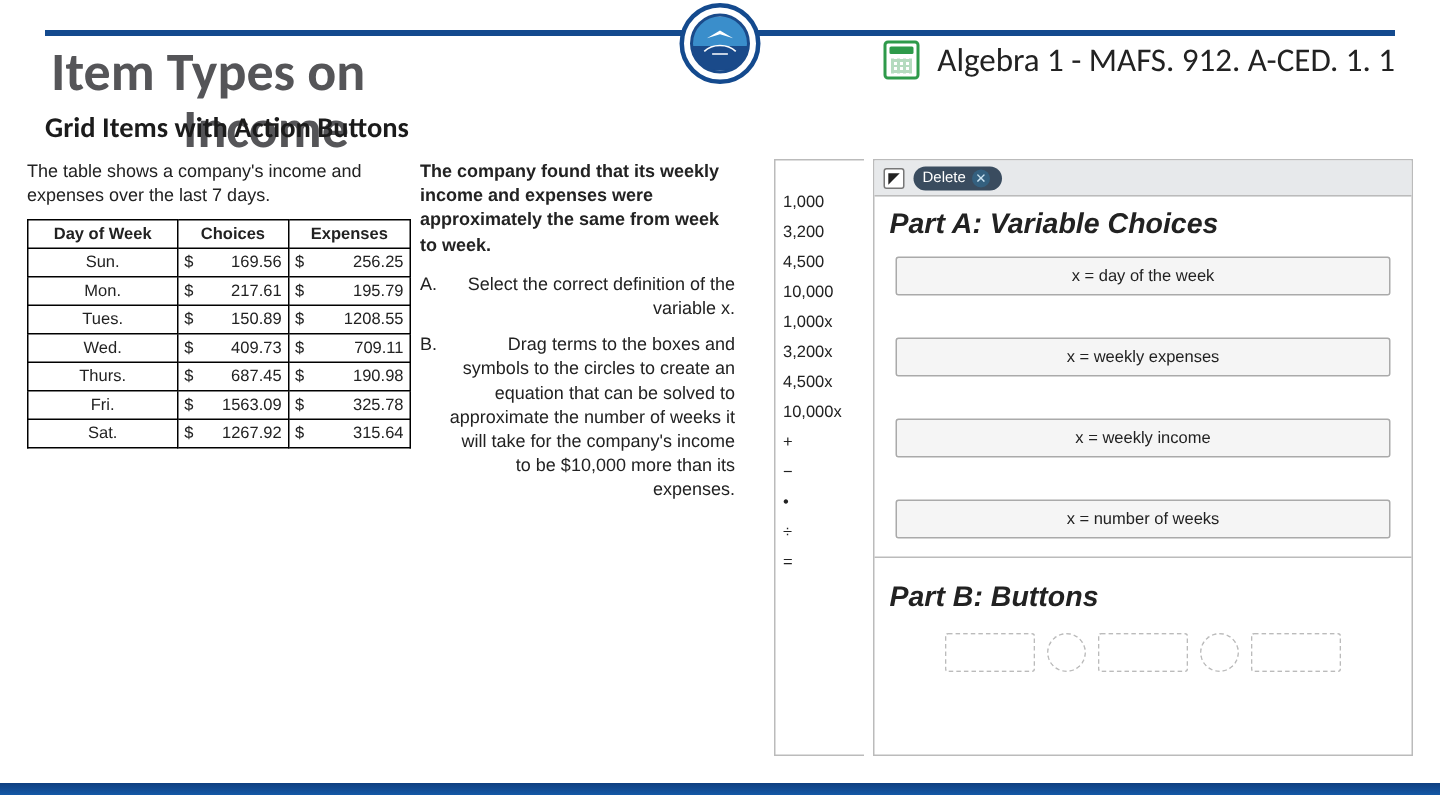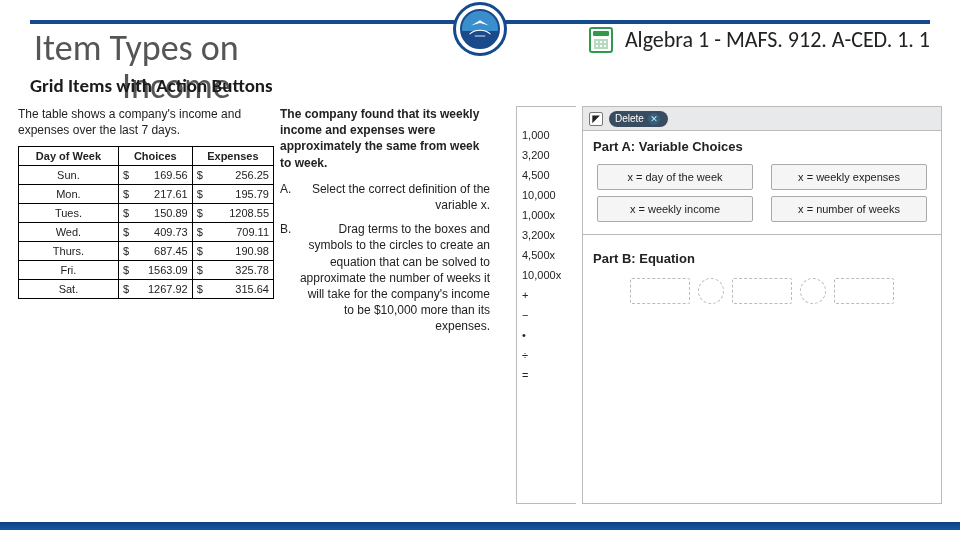--- a/index.html
+++ b/index.html
@@ -10,21 +10,21 @@
   
   .topbar { position: absolute; top: 18px; left: 30px; right: 30px; height: 8px; display: flex; align-items: center; }
   .topbar .line { flex: 1; height: 4px; background: #144a8e; }
   .logo-circle { position: absolute; left: 50%; top: 2px; transform: translateX(-50%);
     width: 54px; height: 54px; border-radius: 50%; border: 3px solid #144a8e; background: #fff;
     display: flex; align-items: center; justify-content: center; z-index: 3; }
   .logo-inner { width: 40px; height: 40px; border-radius: 50%; background: linear-gradient(#3a8ecb 55%, #1a4a8a 55%);
     border: 2px solid #1a4a8a; display: flex; align-items: center; justify-content: center; }
   .logo-inner svg { width: 28px; height: 28px; }
 
-  .title { position: absolute; top: 26px; left: 34px; font-size: 36px; font-weight: 400; color: #555558; }
+  .title { position: absolute; top: 26px; left: 34px; font-size: 36px; font-weight: 700; color: #555558; }
   .title .overlay { position: absolute; top: 38px; left: 88px; font-size: 36px; }
   .subtitle { position: absolute; top: 74px; left: 30px; font-size: 19px; font-weight: 700; color: #1b1b1b; }
 
   .hdr-right { position: absolute; top: 26px; right: 30px; display: flex; align-items: center; gap: 12px; }
   .calc-icon { width: 24px; height: 26px; border: 2px solid #2e9a4a; border-radius: 3px; position: relative; }
   .calc-icon::before { content:""; position:absolute; top:2px; left:2px; right:2px; height:5px; background:#2e9a4a; border-radius:1px; }
   .calc-icon::after { content:""; position:absolute; top:10px; left:3px; right:3px; bottom:2px;
     background: repeating-linear-gradient(90deg,#2e9a4a 0 2px,transparent 2px 4px),
                 repeating-linear-gradient(0deg,#2e9a4a 0 2px,transparent 2px 4px);
     opacity:.35; }
@@ -51,24 +51,24 @@
   .pane-mid .para { font-weight:700; margin-bottom:10px; }
   .pane-mid .item { margin-bottom:8px; display:flex; gap:6px; }
   .pane-mid .item .lbl { font-weight:400; }
   .pane-mid .item .txt { font-weight:400;text-align:right; }
 
   .toolbar { height: 24px; background: #e7e9eb; border-bottom:1px solid #bbb; display:flex; align-items:center; gap:6px; padding:0 6px;}
   .pointer { width:14px; height:14px; border:1px solid #777; border-radius:2px; background:#fff; display:flex; align-items:center; justify-content:center; font-size:10px; }
   .del-btn { display:flex; align-items:center; gap:4px; background:#3a4c5f; color:#fff; font-size:10px; padding:2px 8px 2px 6px; border-radius:10px; cursor:pointer; }
   .del-btn .xc { width:12px; height:12px; border-radius:50%; background:#34607f; color:#cfe6f5; display:flex; align-items:center; justify-content:center; font-size:9px; }
 
-  .section-hdr { font-weight:700; font-size:13px; padding:8px 10px 6px; }
+  .section-hdr { font-weight:700; font-size:19px; padding:8px 10px 6px;font-style:italic; }
   .divider { height:1px; background:#bbb; margin:2px 0 8px; }
 
-  .choices { display:grid; grid-template-columns:1fr 1fr; gap:6px 18px; padding: 4px 14px 10px; }
+  .choices { display:grid; grid-template-columns:1fr; gap:28px 18px; padding: 4px 14px 10px; }
   .choice { border:1px solid #aaa; border-radius:2px; background:#f5f5f5; font-size:11px; text-align:center; padding:6px 4px; cursor:pointer; }
 
   .eq-area { padding: 6px 14px 10px; display:flex; gap:8px; align-items:center; justify-content:center; }
   .dashed-rect { width:60px; height:26px; border:1px dashed #bbb; border-radius:2px; }
   .dashed-circ { width:26px; height:26px; border:1px dashed #bbb; border-radius:50%; }
 
   .bottombar { position:absolute; left:0; right:0; bottom:10px; height:8px; background:linear-gradient(#0f3f80,#1458a6); }
 </style>
 </head>
 <body>
@@ -193,21 +193,21 @@
 
       <div class="section-hdr">Part A: Variable Choices</div>
       <div class="choices" id="choices">
           <div class="choice">x = day of the week</div>
           <div class="choice">x = weekly expenses</div>
           <div class="choice">x = weekly income</div>
           <div class="choice">x = number of weeks</div>
         </div>
 
       <div class="divider"></div>
-      <div class="section-hdr">Part B: Equation</div>
+      <div class="section-hdr">Part B: Buttons</div>
       <div class="eq-area" id="eq">
           <div class="dashed-rect"></div>
           <div class="dashed-circ"></div>
           <div class="dashed-rect"></div>
           <div class="dashed-circ"></div>
           <div class="dashed-rect"></div>
         </div>
     </div>
 
   </div>

